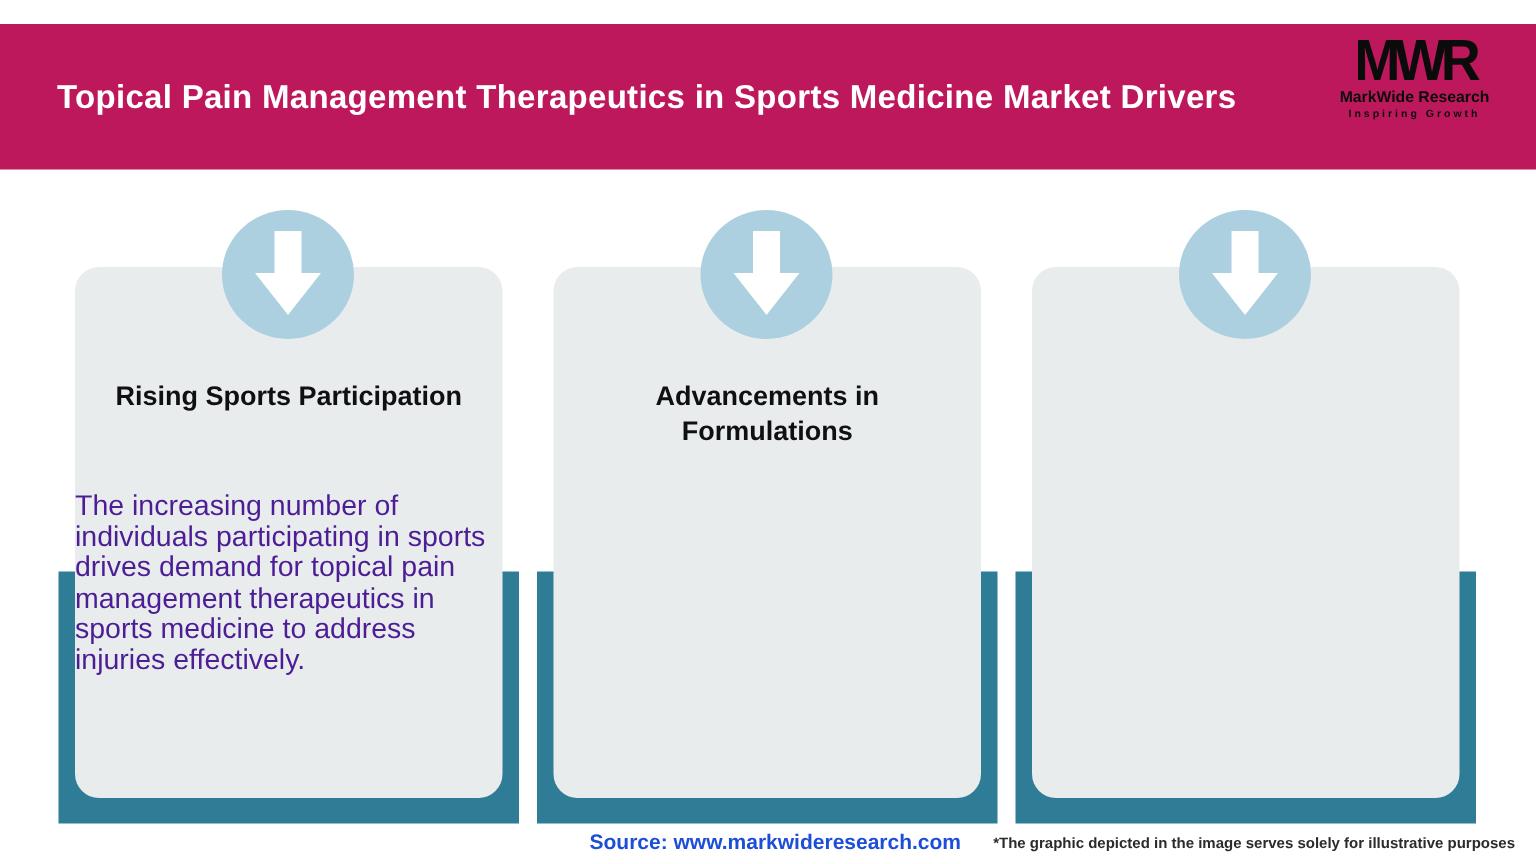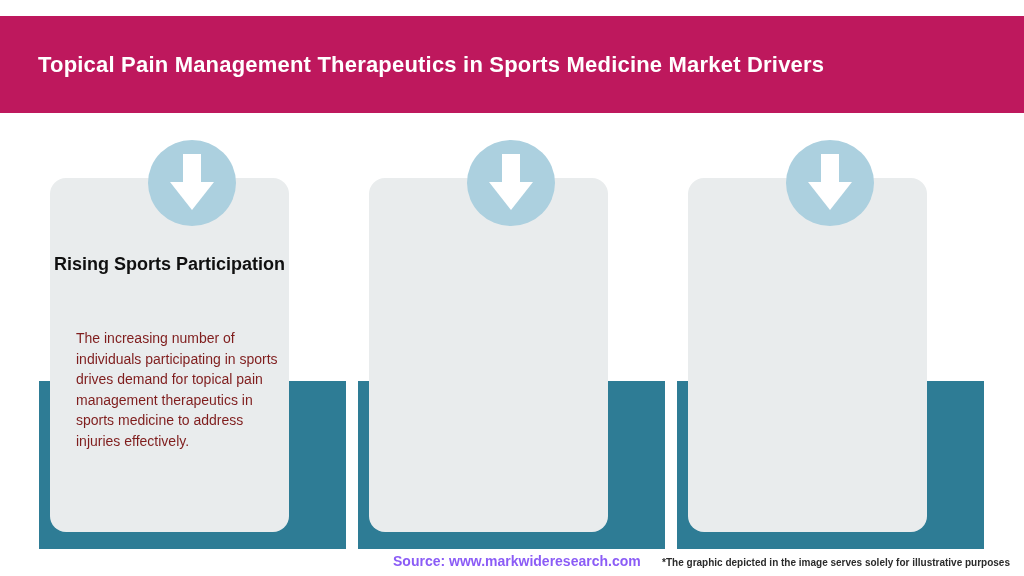--- a/index.html
+++ b/index.html
@@ -28,67 +28,73 @@
   }
   .logo-name{font-size:10.5px;font-weight:bold;margin-top:1px;color:#0b0b0b;}
   .logo-tagline{font-size:7px;font-weight:bold;letter-spacing:2px;margin-top:2px;color:#0b0b0b;}
   
   .accent-bar{
     position:absolute;top:381px;height:168px;width:307px;
     background:#2E7C95;
   }
   .bar-1{left:39px;} .bar-2{left:358px;} .bar-3{left:677px;}
   .card{
-    position:absolute;top:178px;height:354px;width:239px;
+    position:absolute;top:178px;height:354px;width:285px;
     background:#E9ECED;border-radius:16px;
   }
   .card-1{left:50px;} .card-2{left:369px;} .card-3{left:688px;}
   .arrow-circle{
     position:absolute;top:140px;width:88px;height:86px;border-radius:50%;
     background:#ACD0DF;display:flex;align-items:center;justify-content:center;
   }
   .circle-1{left:148px;} .circle-2{left:467px;} .circle-3{left:786px;}
   .arrow-circle svg{display:block;}
   .card-title{
     position:absolute;top:75px;left:0;right:0;
     margin:0 auto;max-width:252px;
     text-align:center;font-size:18px;font-weight:bold;color:#101010;
     line-height:23px;
   }
   .card-desc{
-    position:absolute;top:150px;left:26px;right:10px;
-    font-size:14px;line-height:20.5px;color:#7f1d1d;text-align:left;
+    position:absolute;top:150px;left:0;right:10px;
+    font-size:19px;line-height:20.5px;color:#4c1d95;text-align:left;
   }
   
   .source-text{
     position:absolute;left:393px;top:553px;
-    font-size:14px;font-weight:bold;color:#8b5cf6;
+    font-size:14px;font-weight:bold;color:#1d4ed8;
   }
   .disclaimer-text{
     position:absolute;right:14px;top:557px;
     font-size:10px;font-weight:bold;color:#2b2b2b;
   }
 </style>
 </head>
 <body>
 
 <div class="header">
   <div class="page-title">Topical Pain Management Therapeutics in Sports Medicine Market Drivers</div>
+  <div class="logo">
+    <div class="logo-acronym">MWR</div>
+    <div class="logo-name">MarkWide Research</div>
+    <div class="logo-tagline">Inspiring Growth</div>
+  </div>
 </div>
 
 <div class="accent-bar bar-1"></div>
 <div class="accent-bar bar-2"></div>
 <div class="accent-bar bar-3"></div>
 
 <div class="card card-1">
   <div class="card-title">Rising Sports Participation</div>
   <div class="card-desc">The increasing number of individuals participating in sports drives demand for topical pain management therapeutics in sports medicine to address injuries effectively.</div>
 </div>
 
 <div class="card card-2">
+  <div class="card-title">Advancements in Formulations</div>
 </div>
 
 <div class="card card-3">
 </div>
 
 <div class="arrow-circle circle-1">
   <svg width="56" height="62" viewBox="0 0 56 62" aria-hidden="true">
     <rect x="19" y="2" width="18" height="28" fill="#ffffff"></rect>
     <polygon points="6,30 50,30 28,58" fill="#ffffff"></polygon>
   </svg>

